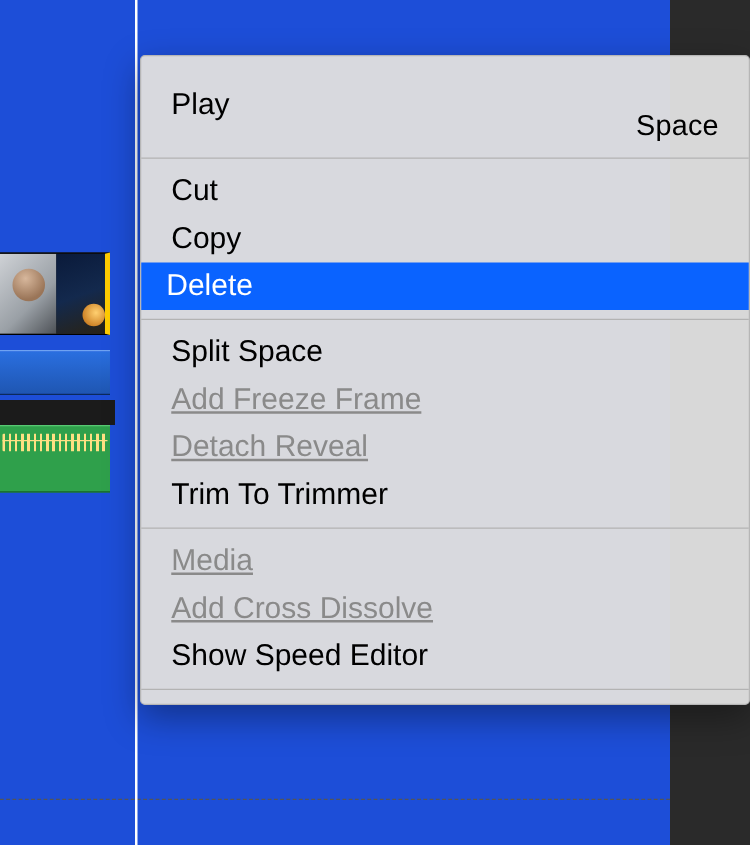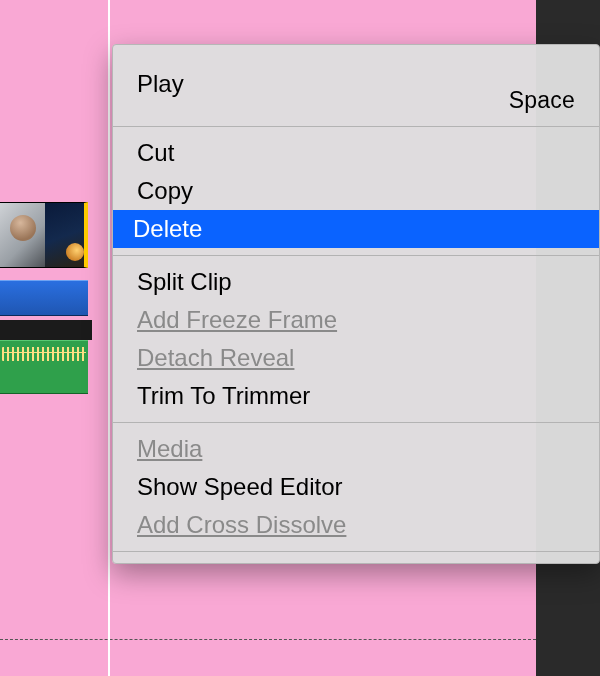--- a/index.html
+++ b/index.html
@@ -7,21 +7,21 @@
       width: 600px;
       height: 676px;
       overflow: hidden;
       font-family: -apple-system, BlinkMacSystemFont, "Helvetica Neue", Arial, sans-serif;
       background: #2a2a2a;
     }
     .timeline-area {
       position: absolute;
       top: 0; left: 0;
       width: 536px; height: 676px;
-      background: #f9a8d4;
+      background: #1d4ed8;
     }
     
     .guide {
       position: absolute;
       left: 0; right: 0;
       top: 639px;
       height: 0;
       border-top: 1px dashed #555;
     }
     .playhead {
@@ -170,41 +170,41 @@
     <div class="menu-item">
       <span>Copy</span>
     </div>
     <div class="menu-item selected">
       <span>Delete</span>
     </div>
 
     <div class="menu-sep"></div>
 
     <div class="menu-item">
-      <span>Split Clip</span>
+      <span>Split Space</span>
     </div>
     <div class="menu-item disabled">
       <span>Add Freeze Frame</span>
     </div>
     <div class="menu-item disabled">
       <span>Detach Reveal</span>
     </div>
     <div class="menu-item">
       <span>Trim To Trimmer</span>
     </div>
 
     <div class="menu-sep"></div>
 
     <div class="menu-item disabled">
       <span>Media</span>
     </div>
+    <div class="menu-item disabled">
+      <span>Add Cross Dissolve</span>
+    </div>
     <div class="menu-item">
       <span>Show Speed Editor</span>
-    </div>
-    <div class="menu-item disabled">
-      <span>Add Cross Dissolve</span>
     </div>
 
     <div class="menu-sep"></div>
 
 
   </div>
 </div>
 
 </body></html>

